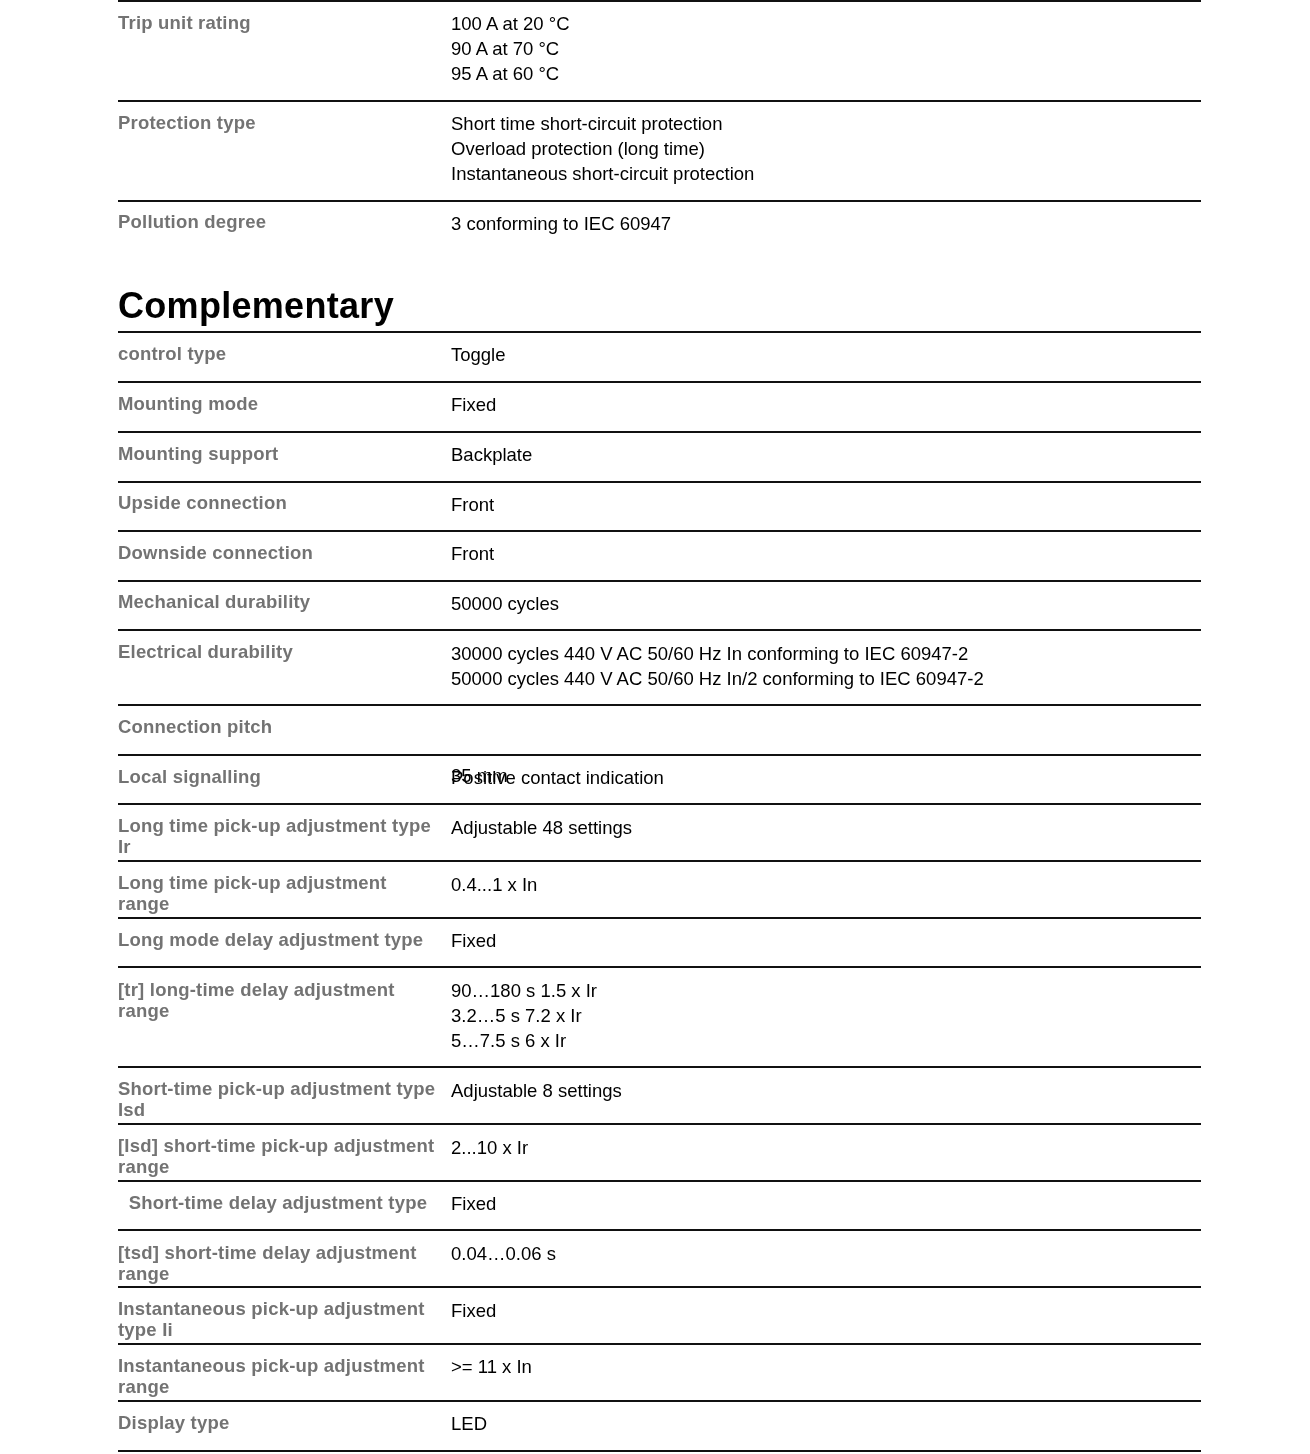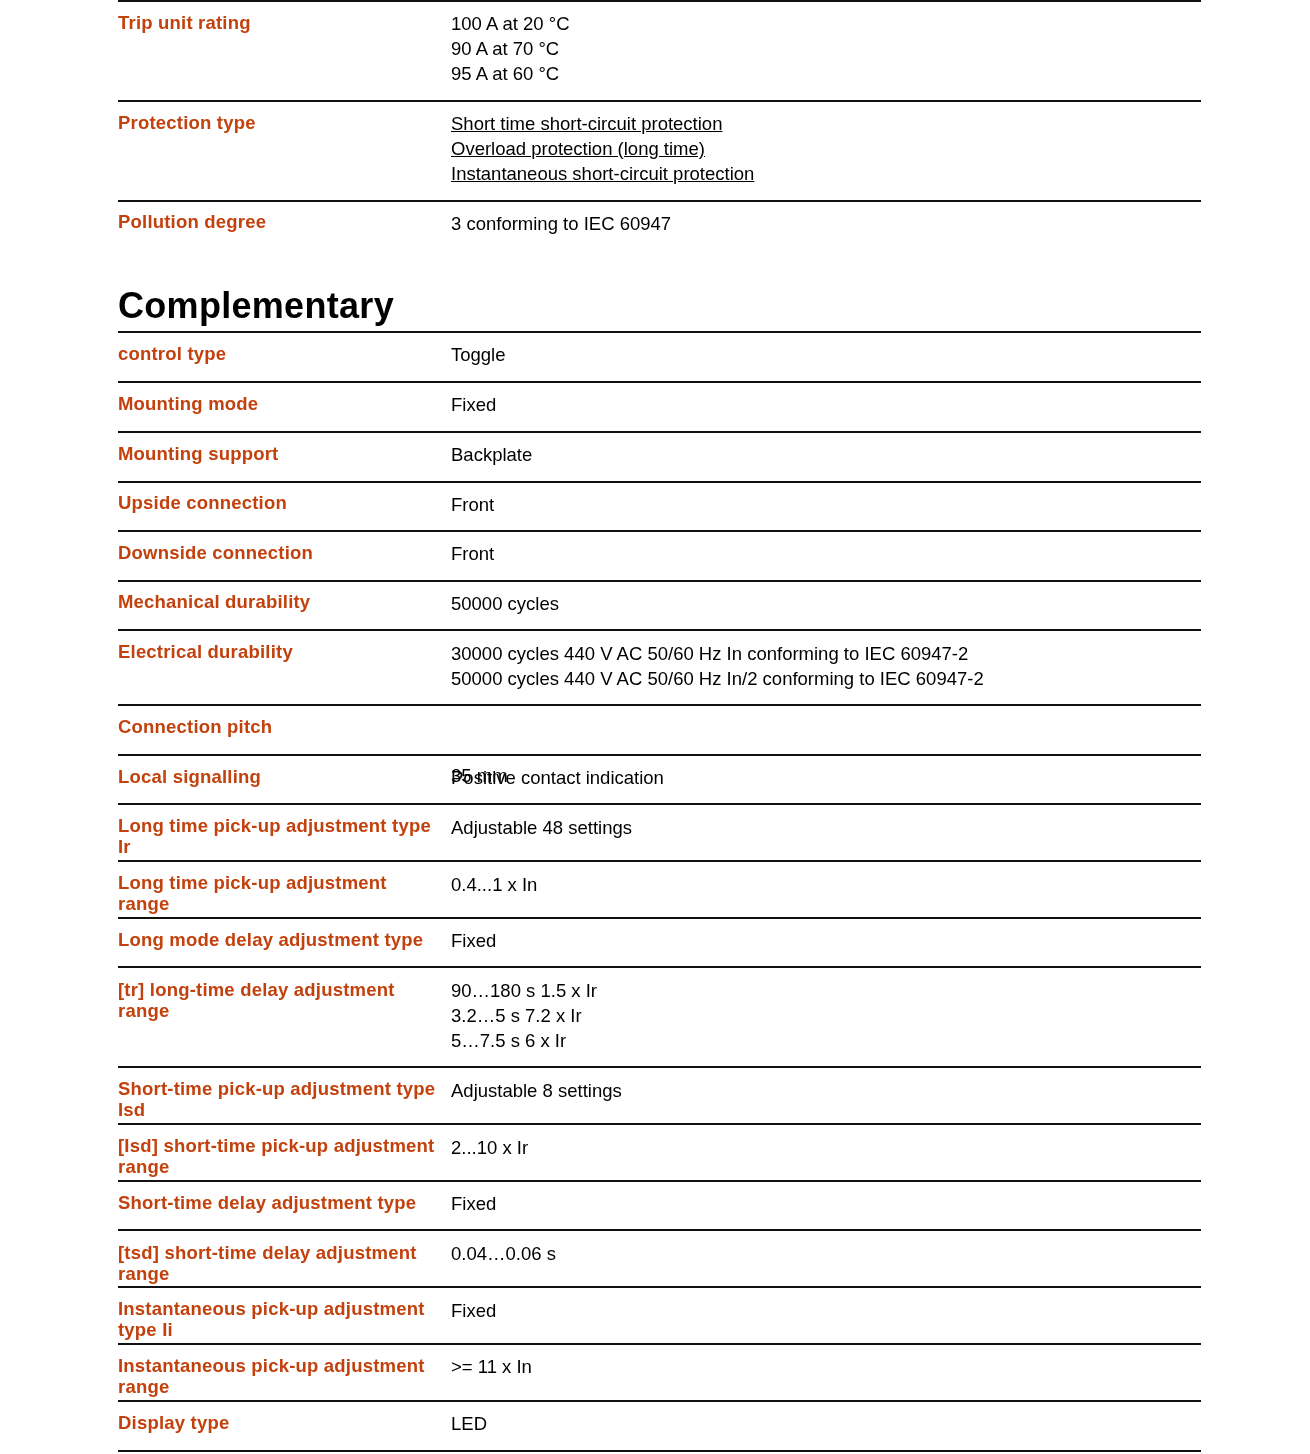--- a/index.html
+++ b/index.html
@@ -23,21 +23,21 @@
       background: #111;
     }
     .label {
       position: absolute;
       left: 118px;
       width: 320px;
       font-weight: bold;
       font-size: 18.5px;
       line-height: 21px;
       letter-spacing: 0.2px;
-      color: #c2410c;
+      color: #737373;
     }
     .value {
       position: absolute;
       left: 451px;
       font-size: 18.5px;
       line-height: 25px;
       color: #000;
     }
     .value div { white-space: nowrap; }
     .section-title {
@@ -62,21 +62,21 @@
   <div class="label" style="top:12px;">Trip unit rating</div>
   <div class="value" style="top:11px;">
     <div>100 A at 20 °C</div>
     <div>90 A at 70 °C</div>
     <div>95 A at 60 °C</div>
   </div>
 </div>
 
 <div>
   <div class="label" style="top:112px;">Protection type</div>
-  <div class="value" style="top:111px;text-decoration:underline;">
+  <div class="value" style="top:111px;">
     <div>Short time short-circuit protection</div>
     <div>Overload protection (long time)</div>
     <div>Instantaneous short-circuit protection</div>
   </div>
 </div>
 
 <div>
   <div class="label" style="top:211px;">Pollution degree</div>
   <div class="value" style="top:211px;">
     <div>3 conforming to IEC 60947</div>
@@ -209,21 +209,21 @@
 </div>
 
 <div>
   <div class="label" style="top:1135px;">[Isd] short-time pick-up adjustment range</div>
   <div class="value" style="top:1135px;">
       <div>2...10 x Ir</div>
     </div>
 </div>
 
 <div>
-  <div class="label" style="top:1192px;">Short-time delay adjustment type</div>
+  <div class="label" style="top:1192px;text-align:center;">Short-time delay adjustment type</div>
   <div class="value" style="top:1191px;">
       <div>Fixed</div>
     </div>
 </div>
 
 <div>
   <div class="label" style="top:1242px;">[tsd] short-time delay adjustment range</div>
   <div class="value" style="top:1241px;">
       <div>0.04…0.06 s</div>
     </div>

